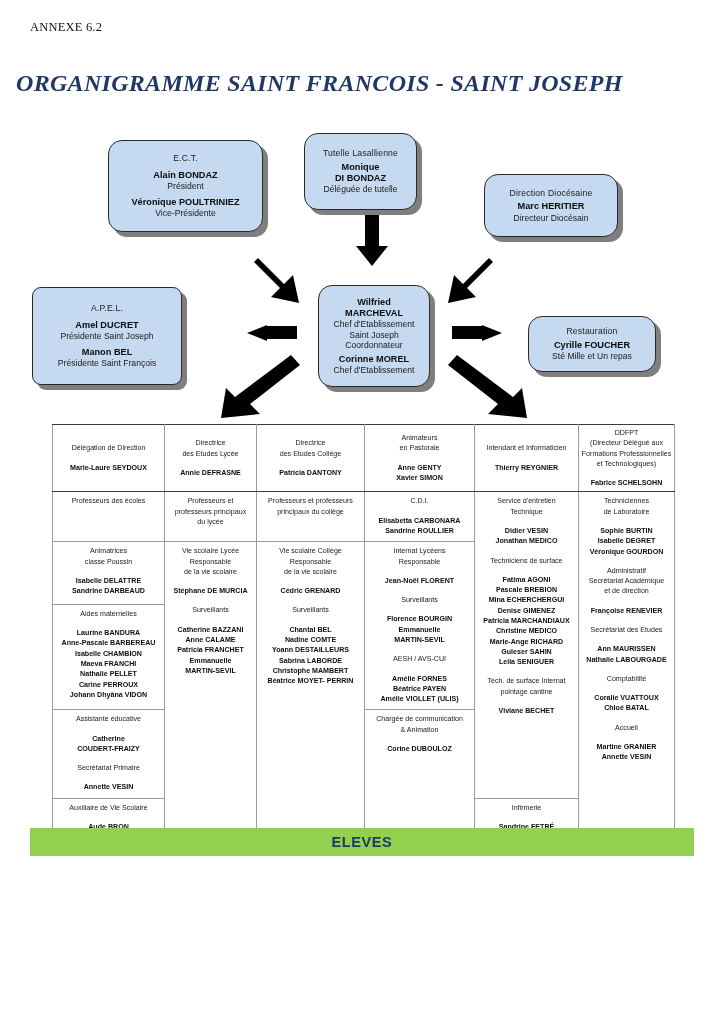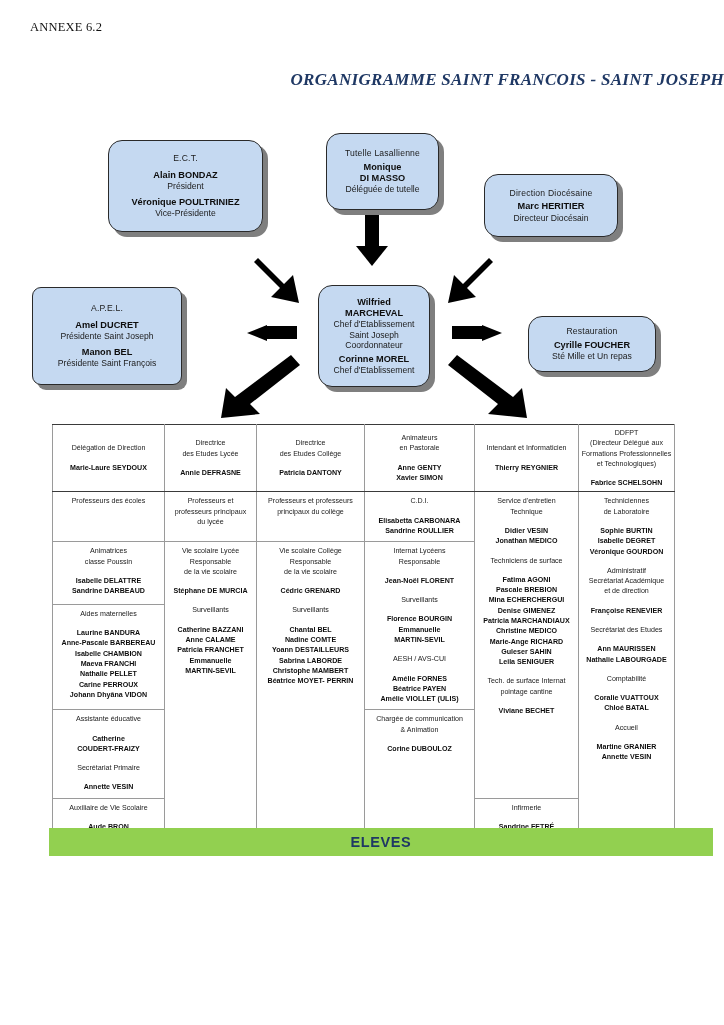--- a/index.html
+++ b/index.html
@@ -26,25 +26,25 @@
     letter-spacing: 0.2px;
     color: #111;
   }
 
   
   #chart-title {
     position: absolute;
     left: 16px;
     right: 0;
     top: 70px;
-    text-align: right;
+    text-align: left;
     font-family: "Liberation Serif", serif;
     font-style: italic;
     font-weight: bold;
-    font-size: 17px;
+    font-size: 24px;
     color: #1F3864;
     letter-spacing: 0.3px;
   }
 
   
   .node {
     position: absolute;
     box-sizing: border-box;
     background: #C5D9F1;
     border: 1.3px solid #2a2a2a;
@@ -69,21 +69,21 @@
     color: #0d0d0d;
   }
   .node .sub {
     font-size: 8.6px;
     color: #1a1a1a;
   }
   .node .gap { height: 6px; }
   .node .gap-s { height: 3px; }
 
   #node-ect      { left: 108px; top: 140px;  width: 155px; height: 92px; }
-  #node-tutelle  { left: 326px; top: 133px;  width: 113px; height: 77px; }
+  #node-tutelle  { left: 304px; top: 133px;  width: 113px; height: 77px; }
   #node-diocese  { left: 484px; top: 174px;  width: 134px; height: 63px; }
   #node-apel     { left: 32px;  top: 287px;  width: 150px; height: 98px; border-radius: 9px; }
   #node-chef     { left: 318px; top: 285px;  width: 112px; height: 102px; }
   #node-resto    { left: 528px; top: 316px;  width: 128px; height: 56px; }
 
   
   #arrow-layer {
     position: absolute;
     left: 0; top: 0;
     width: 724px; height: 430px;
@@ -128,21 +128,20 @@
   #eleves-bar {
     position: absolute;
     left: 30px;
     top: 828px;
     width: 664px;
     height: 28px;
     background: #92D050;
     display: flex;
     align-items: center;
     justify-content: center;
-    margin-left: 19px;
   }
   #eleves-label {
     font-size: 14.5px;
     font-weight: bold;
     color: #1F3864;
     letter-spacing: 0.6px;
   }
 </style>
 </head>
 <body>
@@ -192,21 +191,21 @@
   <span class="sub">Président</span>
   <span class="gap"></span>
   <span class="name">Véronique POULTRINIEZ</span>
   <span class="sub">Vice-Présidente</span>
 </div>
 
 <div class="node" id="node-tutelle">
   <span class="role">Tutelle Lasallienne</span>
   <span class="gap-s"></span>
   <span class="name">Monique</span>
-  <span class="name">DI MASSO</span>
+  <span class="name">DI BONDAZ</span>
   <span class="sub">Déléguée de tutelle</span>
 </div>
 
 <div class="node" id="node-diocese">
   <span class="role">Direction Diocésaine</span>
   <span class="gap-s"></span>
   <span class="name">Marc HERITIER</span>
   <span class="sub">Directeur Diocésain</span>
 </div>
 

